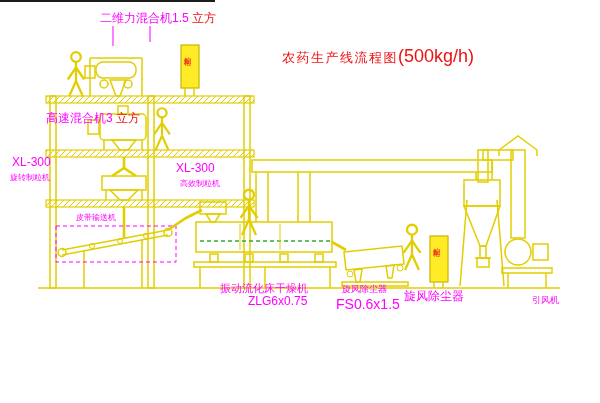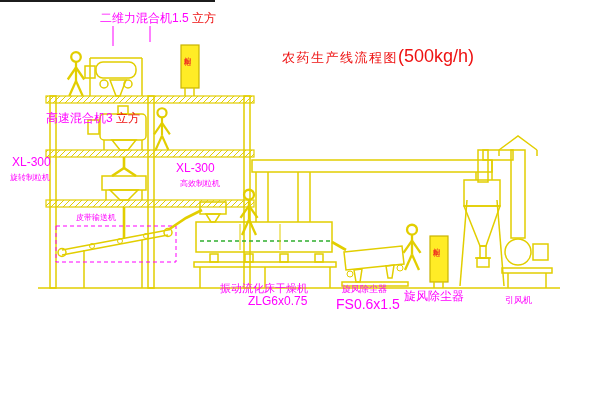--- a/index.html
+++ b/index.html
@@ -216,18 +216,18 @@
 
   <div class="lbl" style="left:76px;top:214px;font-size:8px">皮带输送机</div>
 
   <div class="lbl" style="left:220px;top:283px;font-size:11px">振动流化床干燥机</div>
   <div class="lbl" style="left:248px;top:295px;font-size:12px">ZLG6x0.75</div>
 
   <div class="lbl" style="left:342px;top:285px;font-size:9px">旋风除尘器</div>
   <div class="lbl" style="left:336px;top:297px;font-size:14px">FS0.6x1.5</div>
 
   <div class="lbl" style="left:404px;top:290px;font-size:12px">旋风除尘器</div>
-  <div class="lbl" style="left:505px;top:296px;font-size:9px">引风机</div>
+  <div class="lbl" style="left:532px;top:296px;font-size:9px">引风机</div>
 
   <div class="vtext" style="left:184px;top:51px;height:34px">控制柜</div>
   <div class="vtext" style="left:433px;top:242px;height:36px">控制柜</div>
 
 </div>
 
 </body></html>

